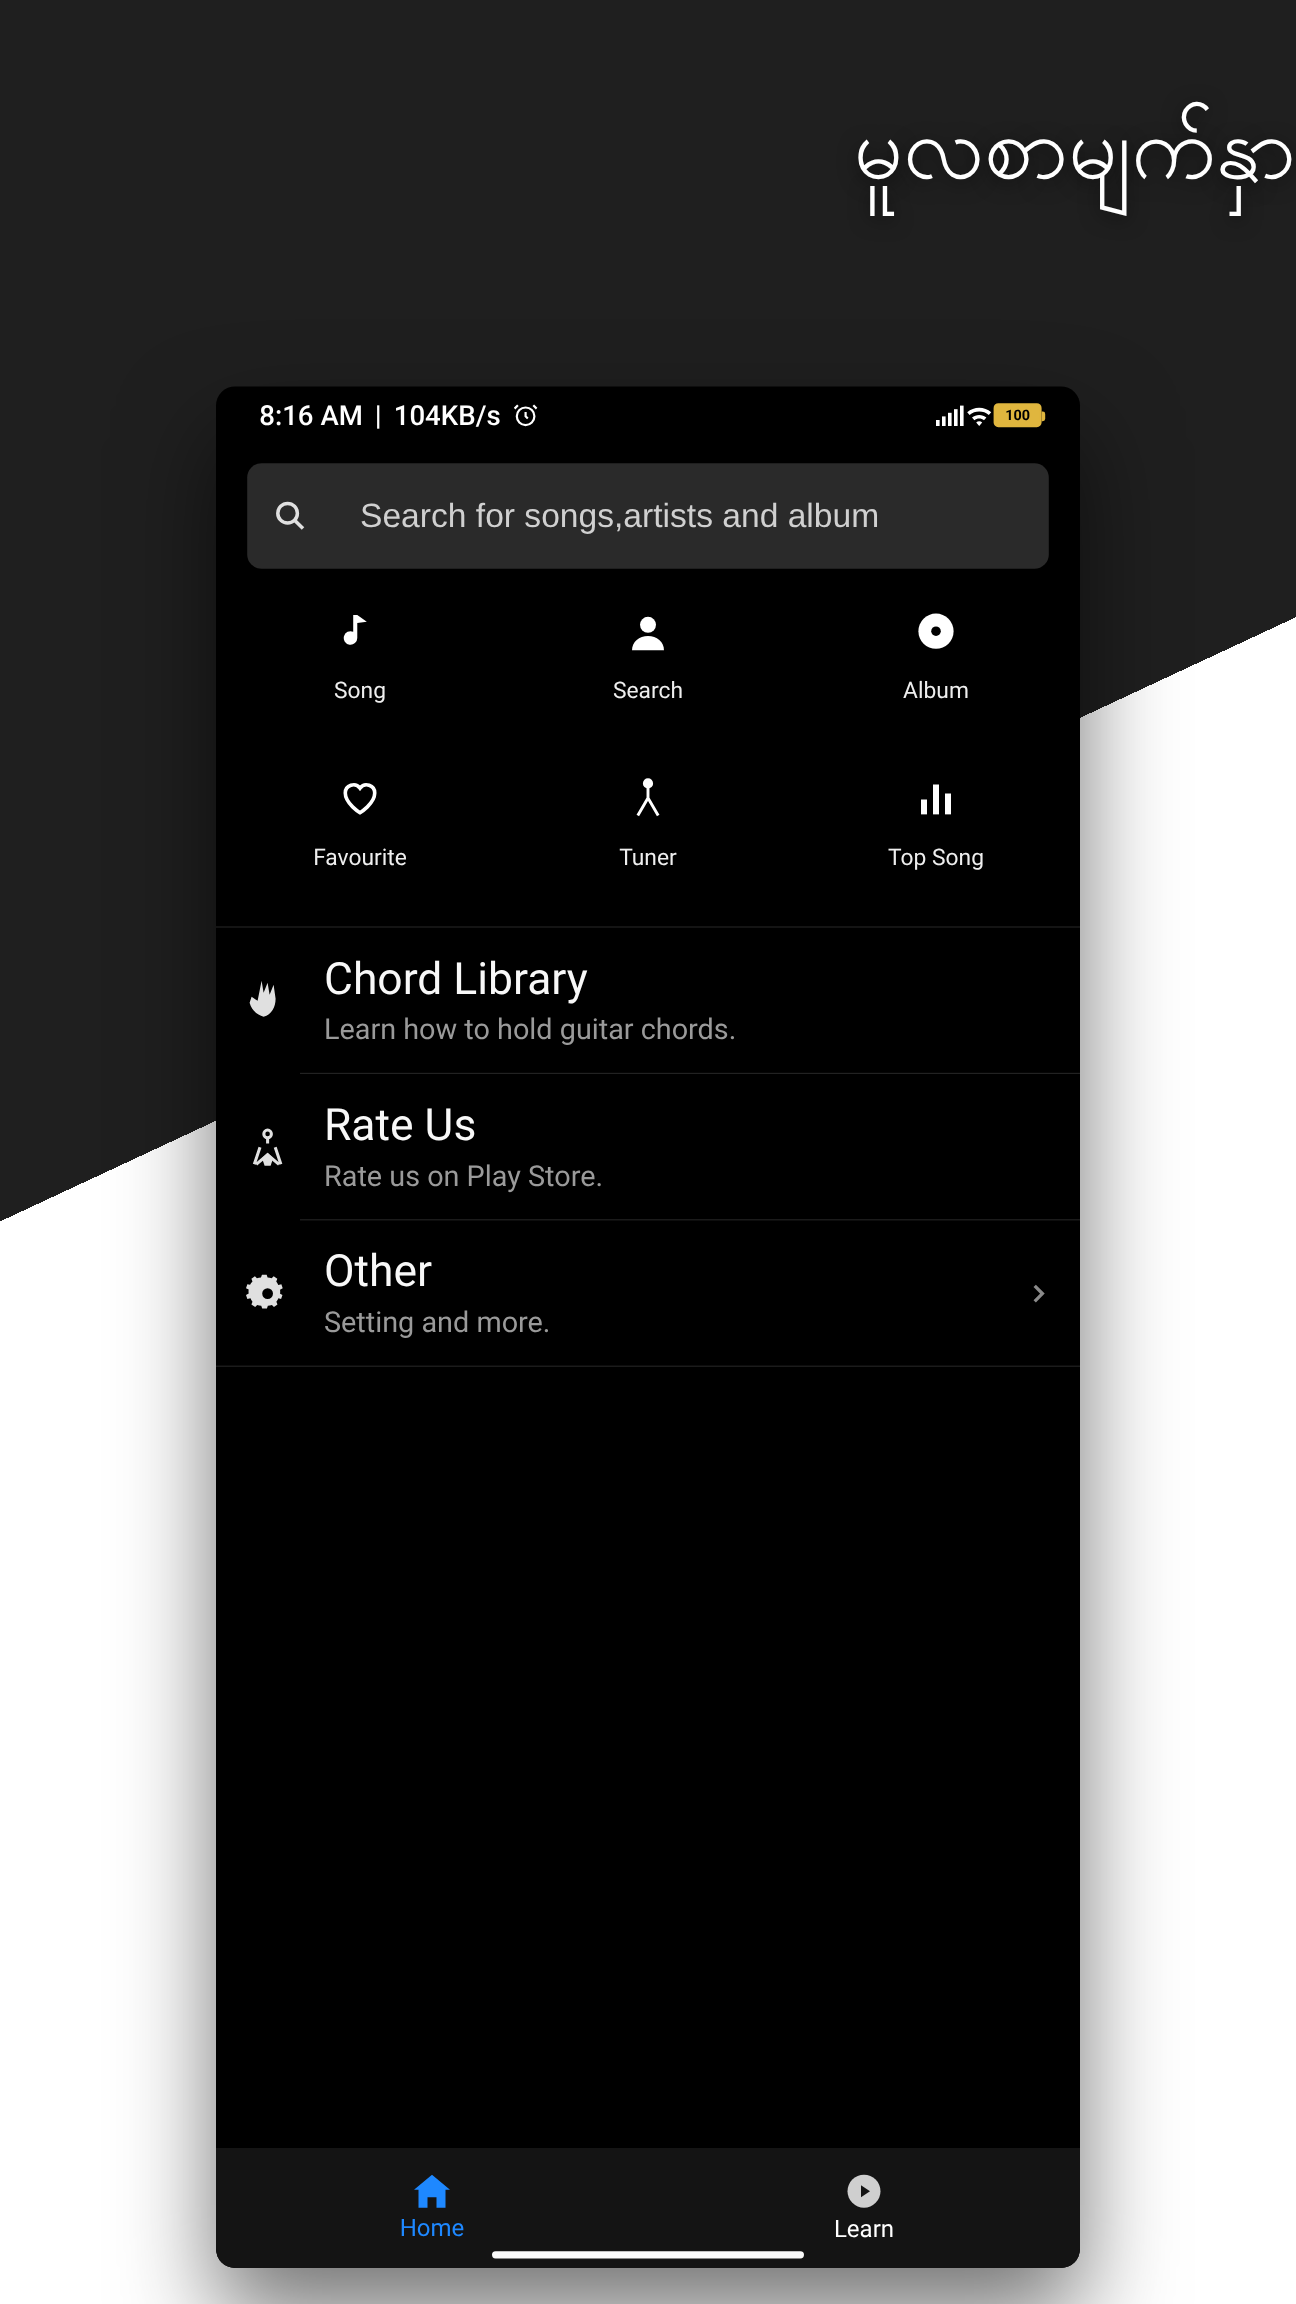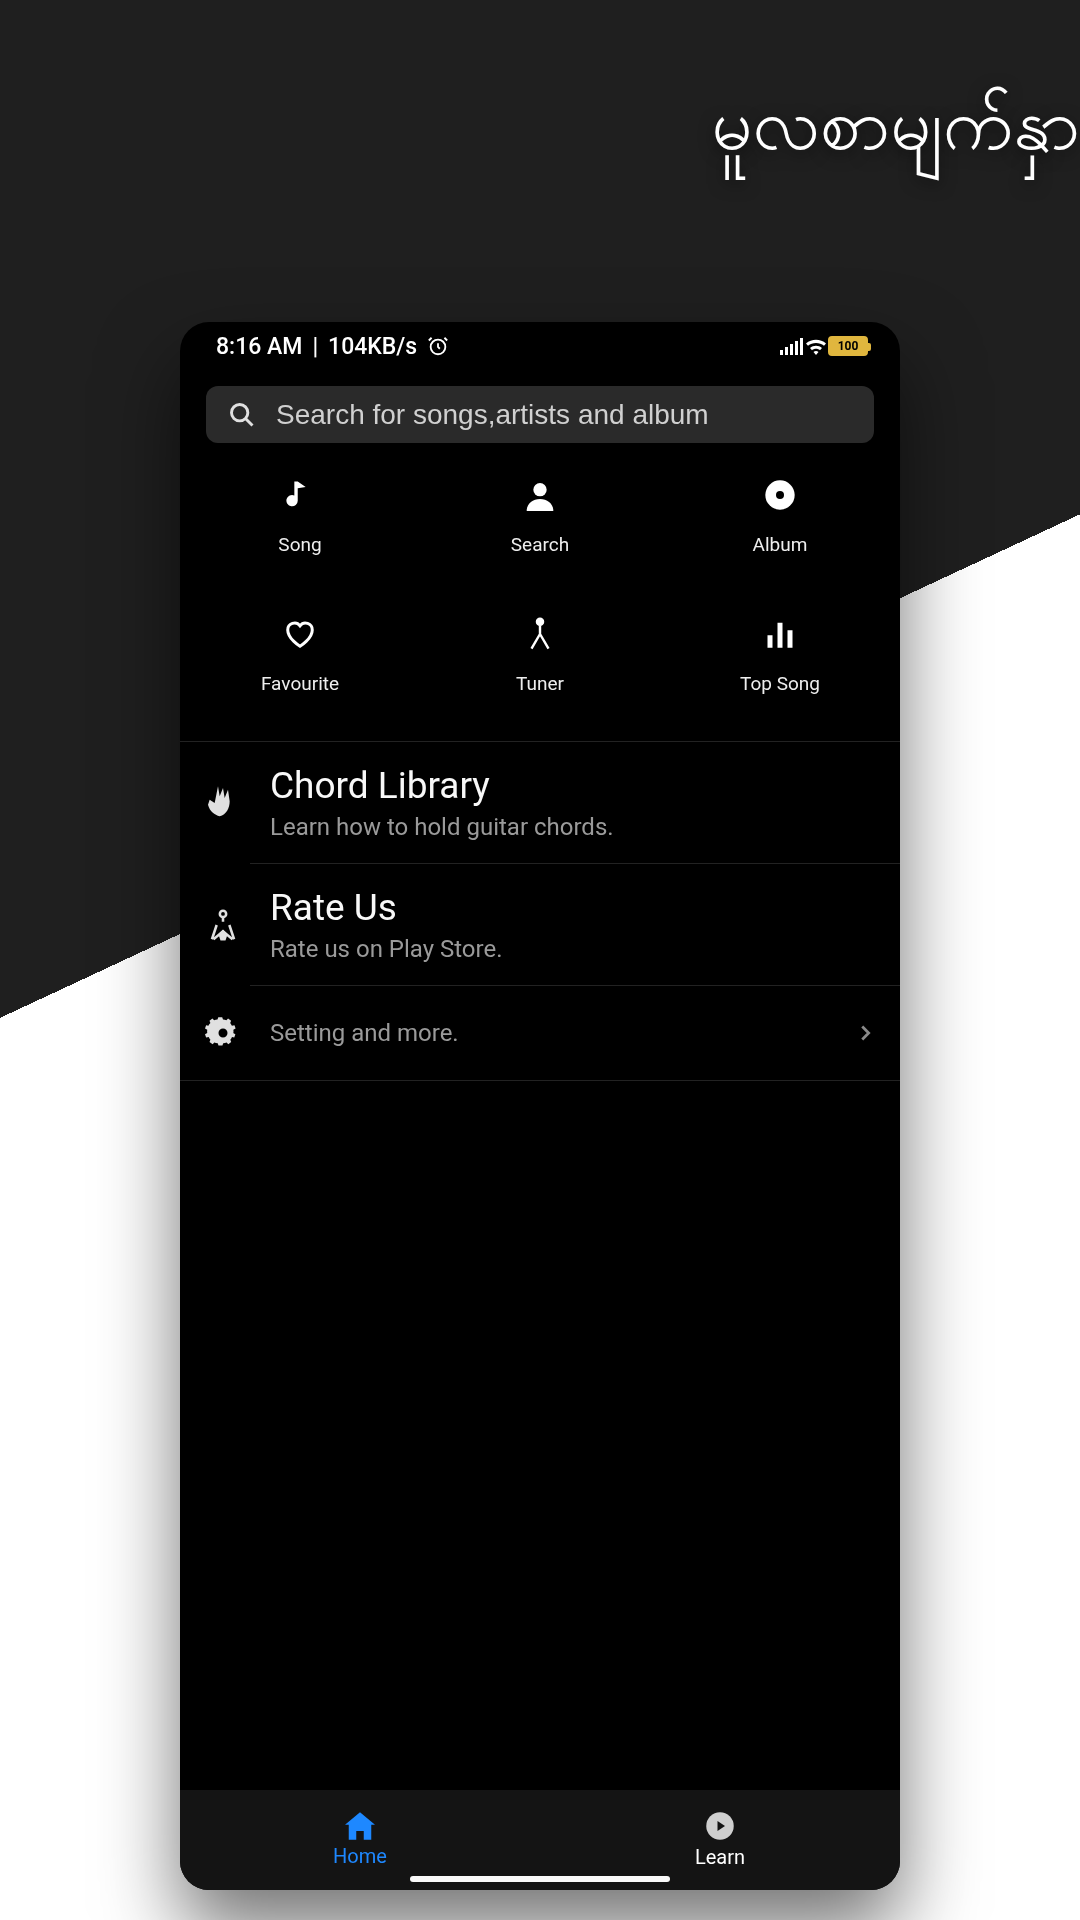--- a/index.html
+++ b/index.html
@@ -23,46 +23,46 @@
     text-shadow: 0 4px 16px rgba(0,0,0,0.6);
     line-height: 1.2;
   }
   .phone-frame {
     position: absolute;
     top: 322px;
     left: 180px;
     width: 720px;
     height: 1568px;
     background: #000000;
-    border-radius: 29px;
+    border-radius: 16px;
     overflow: hidden;
     box-shadow: 0 40px 80px rgba(0,0,0,0.55);
     color: #ffffff;
     display: flex;
     flex-direction: column;
   }
   .status-bar {
     height: 48px;
     display: flex;
     align-items: center;
     padding: 0 32px 0 36px;
     font-size: 23px;
     font-weight: 500;
   }
   .status-left { flex: 1; display: flex; align-items: center; gap: 10px; }
   .status-right { display: flex; align-items: center; }
   .search-bar {
     margin: 16px 26px 0 26px;
-    height: 57px;
+    height: 88px;
     background: #2a2a2a;
     border-radius: 12px;
     display: flex;
     align-items: center;
     padding: 12px 22px;
-    gap: 20px;
+    gap: 44px;
   }
   .search-bar input {
     background: transparent;
     border: none;
     outline: none;
     color: #e4e4e4;
     font-size: 28px;
     flex: 1;
   }
   .search-bar input::placeholder { color: #d0d0d0; }
@@ -284,20 +284,21 @@
     </div>
     <div class="list-sep"></div>
 
     <div class="list-item">
       <span class="icon-slot">
         <svg width="36" height="36" viewBox="0 0 24 24" fill="#e0e0e0">
             <path d="M12 8a4 4 0 1 0 0 8 4 4 0 0 0 0-8zm9 4l2 1-1 3-2-.5a9 9 0 0 1-1.5 2.6l.8 2-2.6 1.8-1.5-1.5a9 9 0 0 1-3 .6l-.7 2H8l-.7-2a9 9 0 0 1-3-.6L2.8 22 0 20.1l.8-2A9 9 0 0 1-.7 15.5L-3 16l-1-3 2-1a9 9 0 0 1 0-3l-2-1 1-3 2 .5A9 9 0 0 1 .8 3L0 1 2.6-.8 4.1.7a9 9 0 0 1 3-.6L7.8-2h3.5l.7 2a9 9 0 0 1 3 .6L16.5-.8 19.2 1l-.8 2a9 9 0 0 1 1.5 2.6l2.3-.5 1 3-2 1a9 9 0 0 1 0 3z" transform="translate(3 3) scale(0.75)"></path>
           </svg>
       </span>
       <div class="texts">
+        <span class="title">Other</span>
         <span class="subtitle">Setting and more.</span>
       </div>
       <span>
         <svg width="22" height="22" viewBox="0 0 24 24" fill="none" stroke="#8a8a8a" stroke-width="3">
             <path d="M9 5l7 7-7 7"></path>
           </svg>
       </span>
     </div>
     <div class="list-sep" style="margin-left:0"></div>
 

